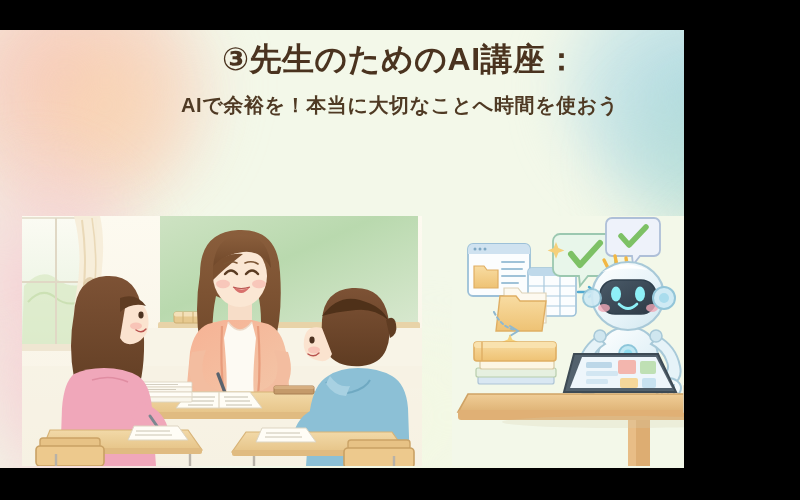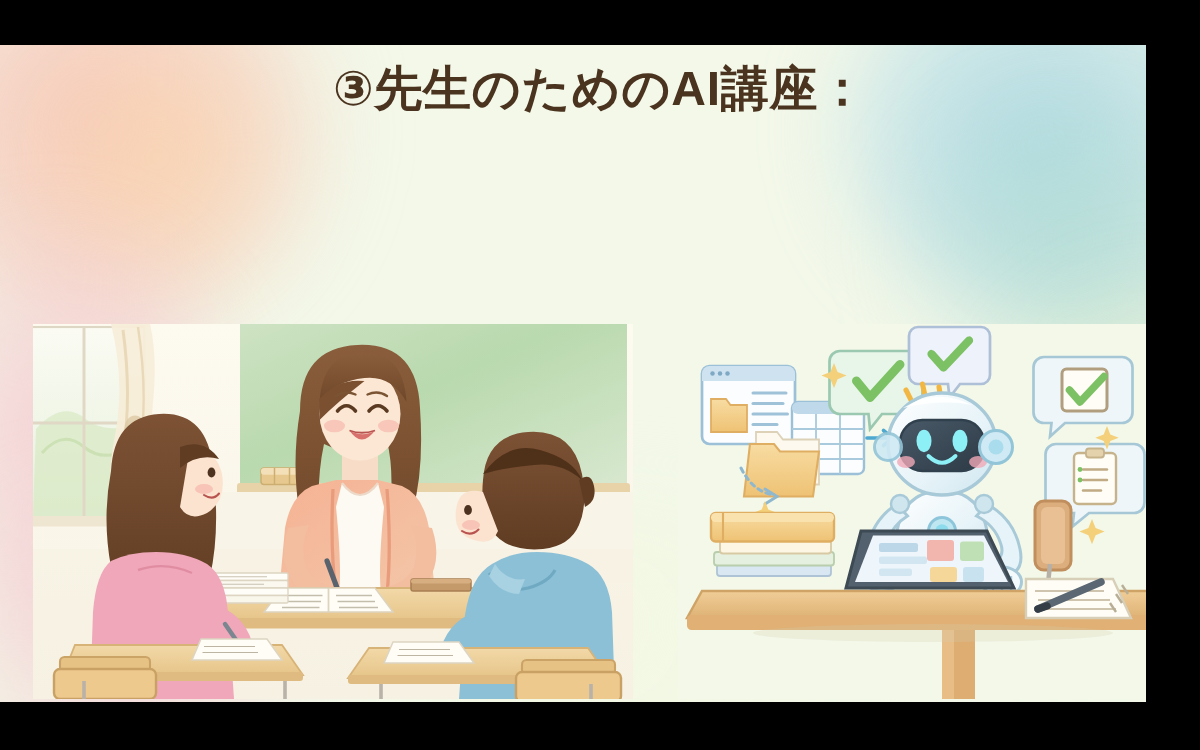--- a/index.html
+++ b/index.html
@@ -1,18 +1,18 @@
 <!DOCTYPE html>
 <html><head>
 <meta charset="utf-8">
 <style>
   html,body{margin:0;padding:0;background:#000;}
   body{width:800px;height:500px;overflow:hidden;font-family:"Liberation Sans","DejaVu Sans",sans-serif;}
 
-  .slide{position:relative;width:764px;height:500px;background:#f97316;overflow:hidden;}
+  .slide{position:relative;width:684px;height:500px;background:#f97316;overflow:hidden;}
 
   
   .bar{position:absolute;left:0;width:800px;background:#000;z-index:40;}
   .bar.top{top:0;height:30px;}
   .bar.bottom{bottom:0;height:32px;}
 
   
   .canvas{position:absolute;left:0;top:30px;width:800px;height:438px;
           background:#f3f8e9;overflow:hidden;}
 
@@ -64,20 +64,21 @@
     <div class="wash blue-tr"></div>
     <div class="wash mint-tr"></div>
     <div class="wash green-r"></div>
     <div class="wash cream-b"></div>
     <div class="wash pink-bl"></div>
 
     <div class="head">
       <div class="title">
         <span class="l1">③先生のためのAI講座：</span>
       </div>
+      <span class="subtitle">AIで余裕を！本当に大切なことへ時間を使おう</span>
     </div>
 
     <div class="illus left">
       <svg viewBox="0 0 400 250" xmlns="http://www.w3.org/2000/svg">
         <defs>
           <linearGradient id="wallG" x1="0" y1="0" x2="0" y2="1">
             <stop offset="0%" stop-color="#fdfaf0"></stop>
               <stop offset="100%" stop-color="#f7f2e4"></stop>
           </linearGradient>
           <linearGradient id="boardG" x1="0" y1="0" x2="1" y2="1">

